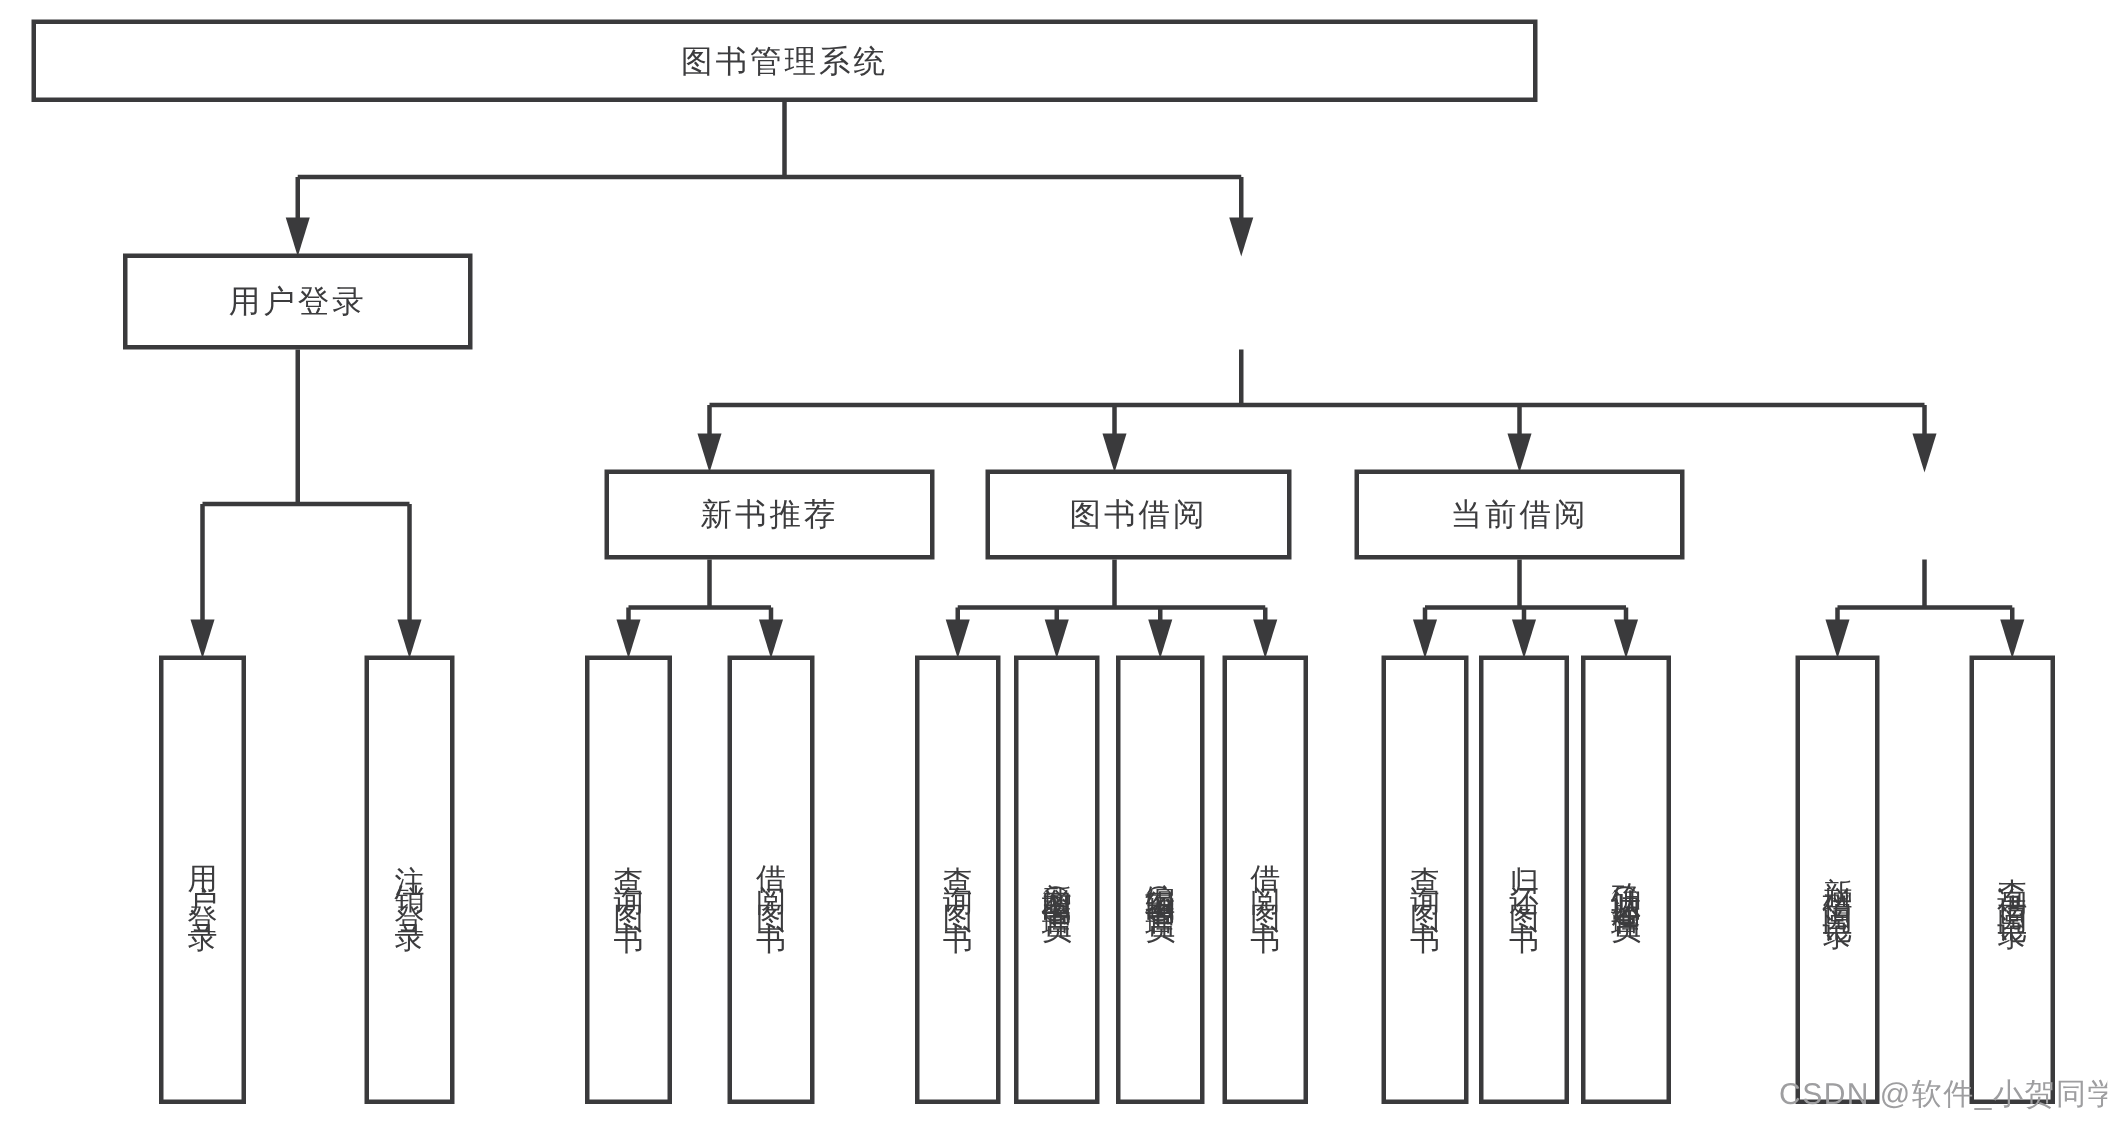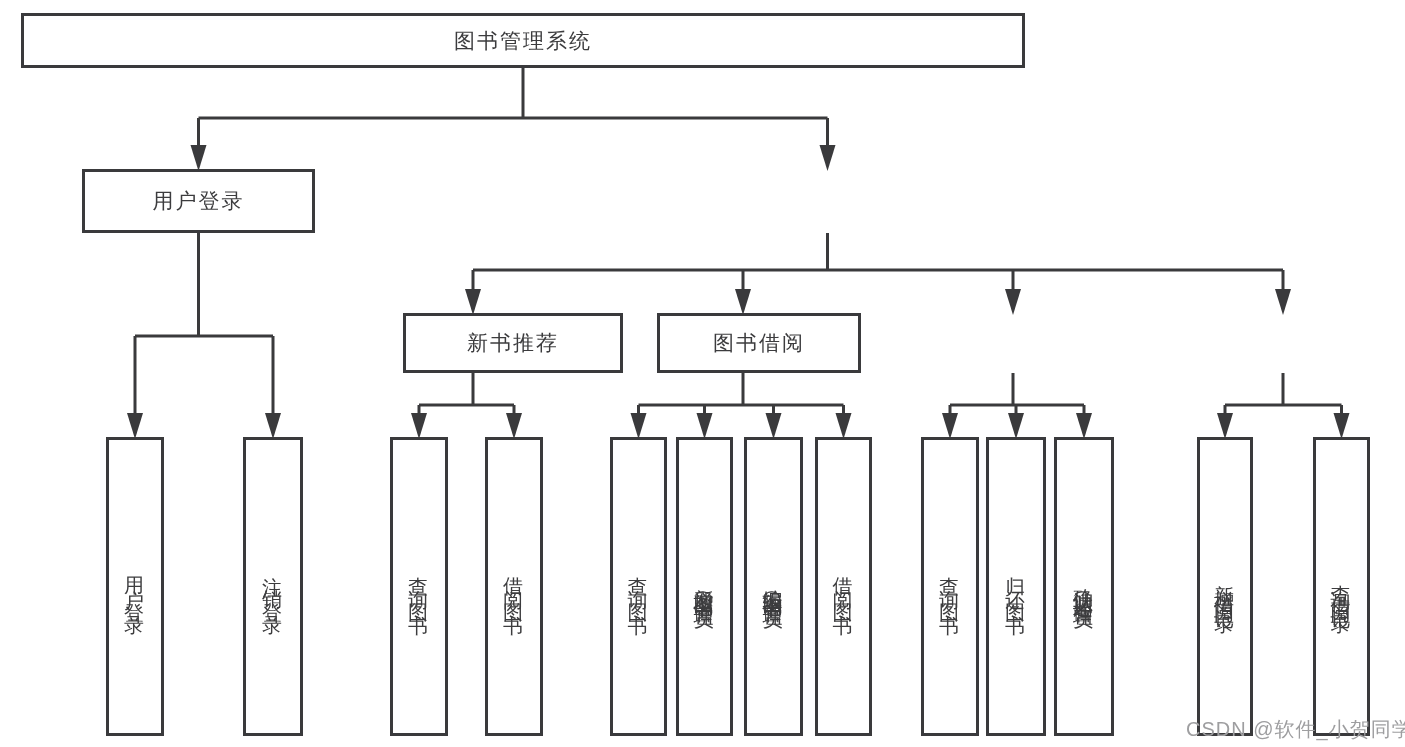--- a/index.html
+++ b/index.html
@@ -61,20 +61,23 @@
     </div>
     <div class="node h" style="left: 82px; top: 169px; width: 233px; height: 64px;">
       <span class="lbl">用户登录</span>
     </div>
     <div class="node h" style="left: 363px; top: 313px; width: 220px; height: 60px; margin-left: 40px;">
       <span class="lbl">新书推荐</span>
     </div>
     <div class="node h" style="left: 633px; top: 313px; width: 204px; height: 60px; margin-left: 24px;">
       <span class="lbl">图书借阅</span>
     </div>
+    <div class="node h" style="left: 903px; top: 313px; width: 220px; height: 60px;">
+      <span class="lbl">当前借阅</span>
+    </div>
     <div class="node v" style="left: 106px; top: 437px; width: 58px; height: 299px;">
       <span class="lbl sp-wide">用户登录</span>
     </div>
     <div class="node v" style="left: 243px; top: 437px; width: 60px; height: 299px;">
       <span class="lbl sp-wide">注销登录</span>
     </div>
     <div class="node v" style="left: 390px; top: 437px; width: 58px; height: 299px;">
       <span class="lbl sp-wide">查询图书</span>
     </div>
     <div class="node v" style="left: 485px; top: 437px; width: 58px; height: 299px;">

